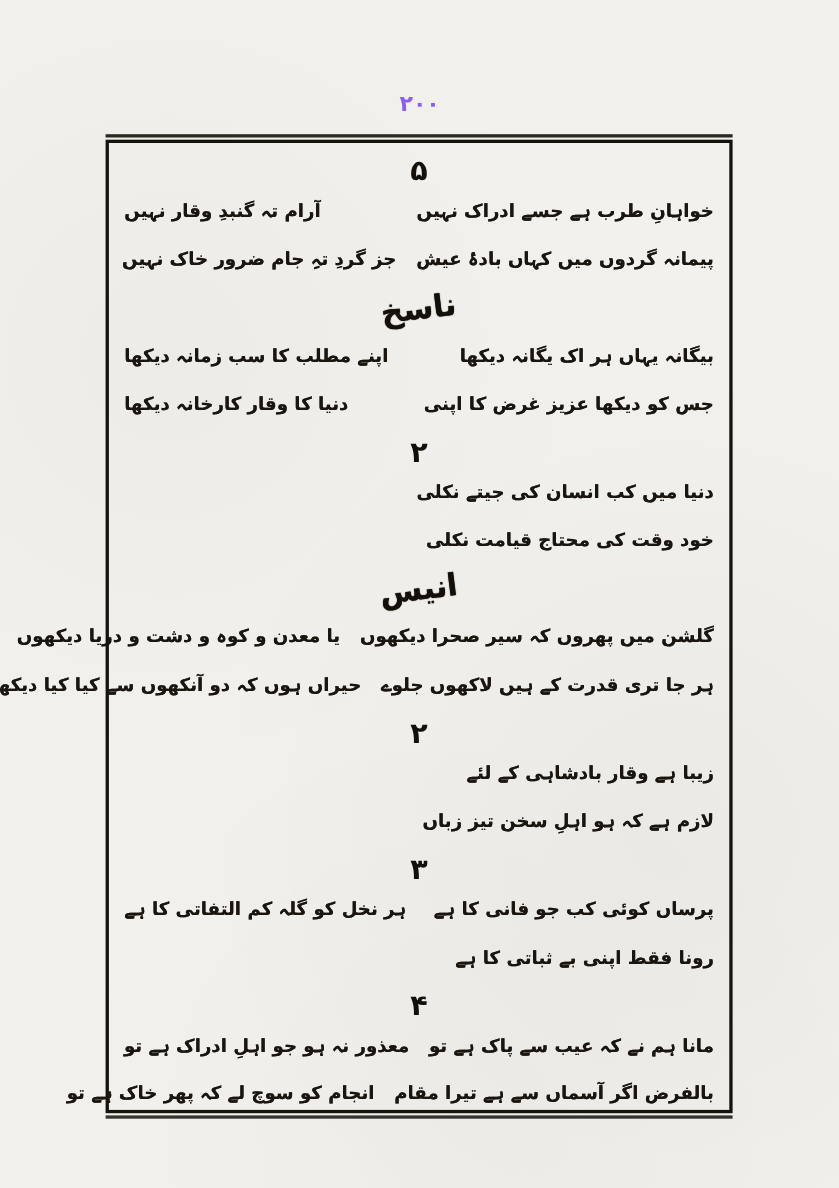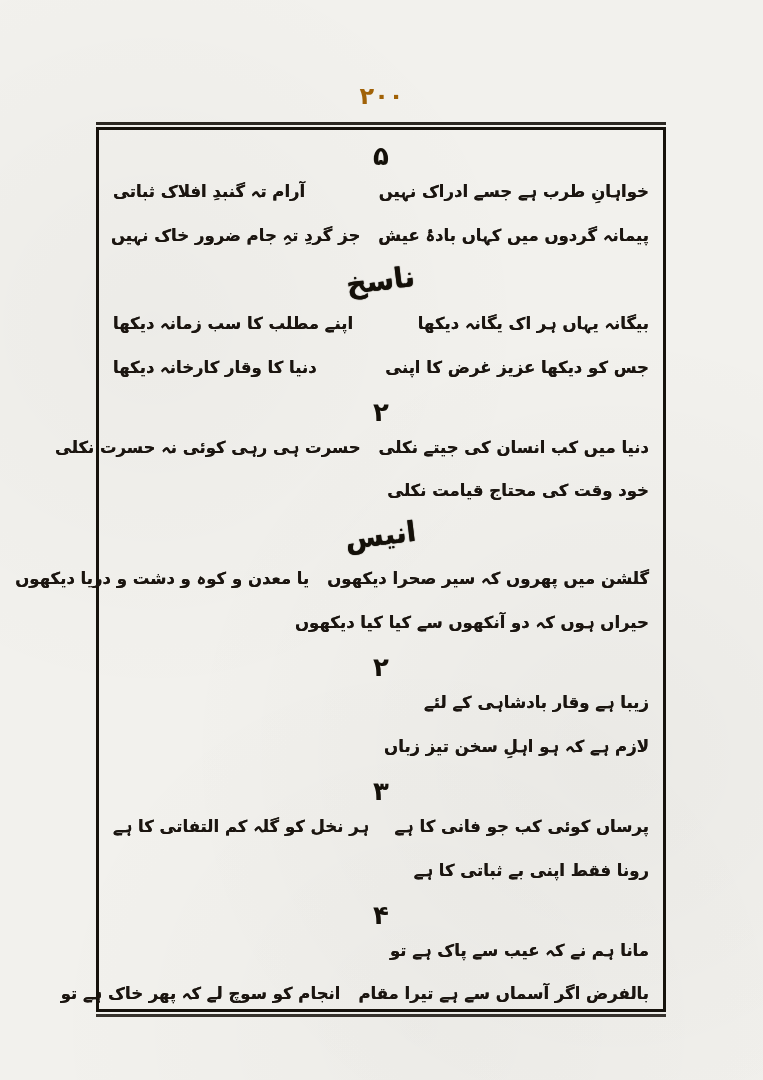--- a/index.html
+++ b/index.html
@@ -15,23 +15,23 @@
   body::before{
     content:"";position:absolute;inset:0;pointer-events:none;
     background:
       radial-gradient(circle at 20% 30%, rgba(0,0,0,0.025), transparent 40%),
       radial-gradient(circle at 80% 70%, rgba(0,0,0,0.03), transparent 45%),
       radial-gradient(circle at 55% 95%, rgba(0,0,0,0.02), transparent 35%);
   }
   .page-number{
     position:absolute;top:82px;left:0;right:0;
     text-align:center;
-    font-size:24px;font-weight:bold;
+    font-size:20px;font-weight:bold;
     letter-spacing:2px;
-    color:#a16207;
+    color:#8b5cf6;
   }
   .frame{
     position:absolute;
     left:96px;top:127px;
     width:570px;height:885px;
     border:3px solid #16120c;
     box-sizing:border-box;
     padding:10px 14px 8px 14px;
     background:transparent;
   }
@@ -82,52 +82,52 @@
 </head>
 <body>
 
 <div class="page-number">۲۰۰</div>
 
 <div class="frame">
 
   <div class="section-label num">۵</div>
   <div class="verse">
     <span class="hemistich right">خواہانِ طرب ہے جسے ادراک نہیں</span>
-    <span class="hemistich left">آرام تہ گنبدِ افلاک ثباتی</span>
+    <span class="hemistich left">آرام تہ گنبدِ وقار نہیں</span>
   </div>
   <div class="verse">
     <span class="hemistich right">پیمانہ گردوں میں کہاں بادۂ عیش</span>
     <span class="hemistich left">جز گردِ تہِ جام ضرور خاک نہیں</span>
   </div>
 
   <div class="section-label poet">ناسخ</div>
   <div class="verse">
     <span class="hemistich right">بیگانہ یہاں ہر اک یگانہ دیکھا</span>
     <span class="hemistich left">اپنے مطلب کا سب زمانہ دیکھا</span>
   </div>
   <div class="verse">
     <span class="hemistich right">جس کو دیکھا عزیز غرض کا اپنی</span>
     <span class="hemistich left">دنیا کا وقار کارخانہ دیکھا</span>
   </div>
 
   <div class="section-label num">۲</div>
   <div class="verse">
     <span class="hemistich right">دنیا میں کب انسان کی جیتے نکلی</span>
-    <span class="hemistich left">حسرت ہی رہی کوئی نہ حسرت نکلی</span>
   </div>
   <div class="verse">
     <span class="hemistich left">خود وقت کی محتاج قیامت نکلی</span>
   </div>
 
   <div class="section-label poet">انیس</div>
   <div class="verse">
     <span class="hemistich right">گلشن میں پھروں کہ سیر صحرا دیکھوں</span>
     <span class="hemistich left">یا معدن و کوہ و دشت و دریا دیکھوں</span>
   </div>
   <div class="verse">
+    <span class="hemistich right">ہر جا تری قدرت کے ہیں لاکھوں جلوے</span>
     <span class="hemistich left">حیراں ہوں کہ دو آنکھوں سے کیا کیا دیکھوں</span>
   </div>
 
   <div class="section-label num">۲</div>
   <div class="verse">
     <span class="hemistich right">زیبا ہے وقار بادشاہی کے لئے</span>
   </div>
   <div class="verse">
     <span class="hemistich right">لازم ہے کہ ہو اہلِ سخن تیز زباں</span>
   </div>
@@ -137,19 +137,20 @@
     <span class="hemistich right">پرساں کوئی کب جو فانی کا ہے</span>
     <span class="hemistich left">ہر نخل کو گلہ کم التفاتی کا ہے</span>
   </div>
   <div class="verse">
     <span class="hemistich left">رونا فقط اپنی بے ثباتی کا ہے</span>
   </div>
 
   <div class="section-label num">۴</div>
   <div class="verse">
     <span class="hemistich right">مانا ہم نے کہ عیب سے پاک ہے تو</span>
+    <span class="hemistich left">معذور نہ ہو جو اہلِ ادراک ہے تو</span>
   </div>
   <div class="verse">
     <span class="hemistich right">بالفرض اگر آسماں سے ہے تیرا مقام</span>
     <span class="hemistich left">انجام کو سوچ لے کہ پھر خاک ہے تو</span>
   </div>
 
 </div>
 
 </body></html>

